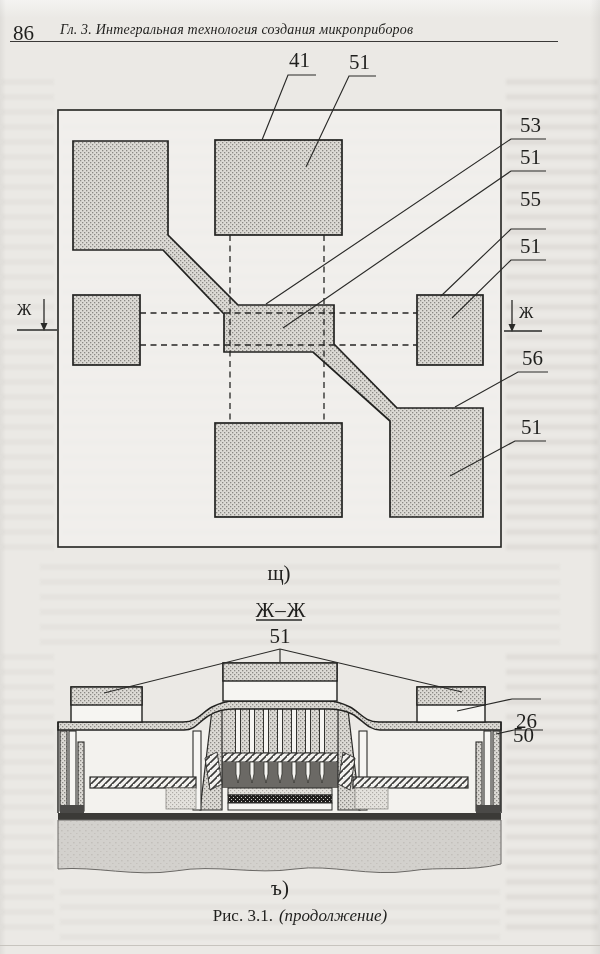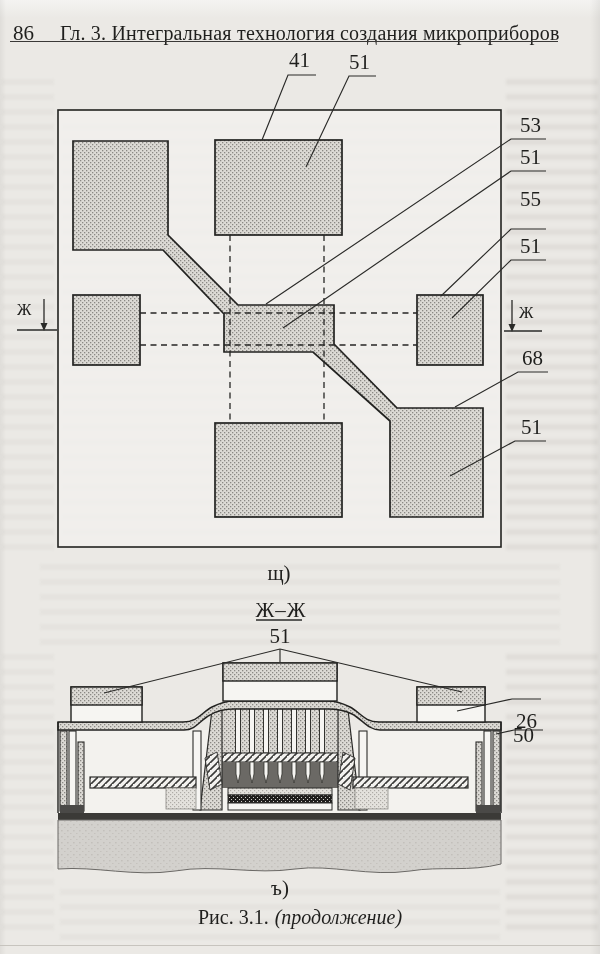--- a/index.html
+++ b/index.html
@@ -10,28 +10,28 @@
       linear-gradient(270deg, rgba(0,0,0,.06) 0, rgba(0,0,0,0) 10px),
       linear-gradient(180deg, #f4f3f1 0, #ebe9e5 18px),
       #ebe9e5;
     font-family:"Liberation Serif", serif;
     color:#222220;
   }
   .lbl{position:absolute;font-size:21px;line-height:1;color:#1f1f1d;z-index:30;white-space:nowrap;}
   .center{text-align:center;}
   .italic{font-style:italic;}
   #hdr-num{left:13px;top:23px;}
-  #hdr-title{left:60px;top:23px;width:460px;font-size:20px;letter-spacing:.2px;}
+  #hdr-title{left:60px;top:23px;width:460px;font-style:italic;font-size:14px;letter-spacing:.2px;}
   #hdr-rule{position:absolute;left:10px;top:41px;width:548px;height:0;border-top:1.6px solid #3a3937;z-index:30;}
   .bleed{position:absolute;z-index:1;filter:blur(1.6px);opacity:.55;
     background:repeating-linear-gradient(180deg, rgba(0,0,0,0) 0 9px, rgba(118,112,102,.17) 9px 15px);}
   .bleed.faint{opacity:.3;}
   #art{position:absolute;left:0;top:0;z-index:10;}
   #bottom-edge{position:absolute;left:0;top:945px;width:600px;height:1px;background:#c7c4be;z-index:5;}
-  #caption{left:150px;top:907px;width:300px;text-align:center;font-size:20px;}
+  #caption{left:150px;top:907px;width:300px;text-align:center;font-size:17px;}
   #caption .italic{margin-left:6px;}
 </style>
 </head>
 <body>
 
 <div class="bleed" style="left:506px;top:70px;width:92px;height:480px;"></div>
 <div class="bleed faint" style="left:2px;top:70px;width:52px;height:480px;"></div>
 <div class="bleed faint" style="left:62px;top:115px;width:436px;height:428px;"></div>
 <div class="bleed faint" style="left:40px;top:555px;width:520px;height:95px;"></div>
 <div class="bleed" style="left:506px;top:645px;width:92px;height:290px;"></div>
@@ -192,21 +192,21 @@
     </g>
   </g>
 </svg>
 
 <span class="lbl" style="left:289px;top:50px;">41</span>
 <span class="lbl" style="left:349px;top:52px;">51</span>
 <span class="lbl" style="left:520px;top:115px;text-align:center;">53</span>
 <span class="lbl" style="left:520px;top:147px;">51</span>
 <span class="lbl" style="left:520px;top:189px;">55</span>
 <span class="lbl" style="left:520px;top:236px;">51</span>
-<span class="lbl" style="left:522px;top:348px;">68</span>
+<span class="lbl" style="left:522px;top:348px;">56</span>
 <span class="lbl" style="left:521px;top:417px;">51</span>
 <span class="lbl" style="left:17px;top:302px;font-size:16px;">Ж</span>
 <span class="lbl" style="left:519px;top:305px;font-size:16px;">Ж</span>
 <span class="lbl center" style="left:264px;top:563px;width:30px;">щ)</span>
 
 <span class="lbl center" style="left:251px;top:600px;width:60px;letter-spacing:1px;">Ж–Ж</span>
 <span class="lbl center" style="left:264px;top:626px;width:32px;">51</span>
 <span class="lbl" style="left:513px;top:677px;margin-top:48px;">50</span>
 <span class="lbl" style="left:516px;top:711px;">26</span>
 <span class="lbl center" style="left:265px;top:878px;width:30px;">ъ)</span>

